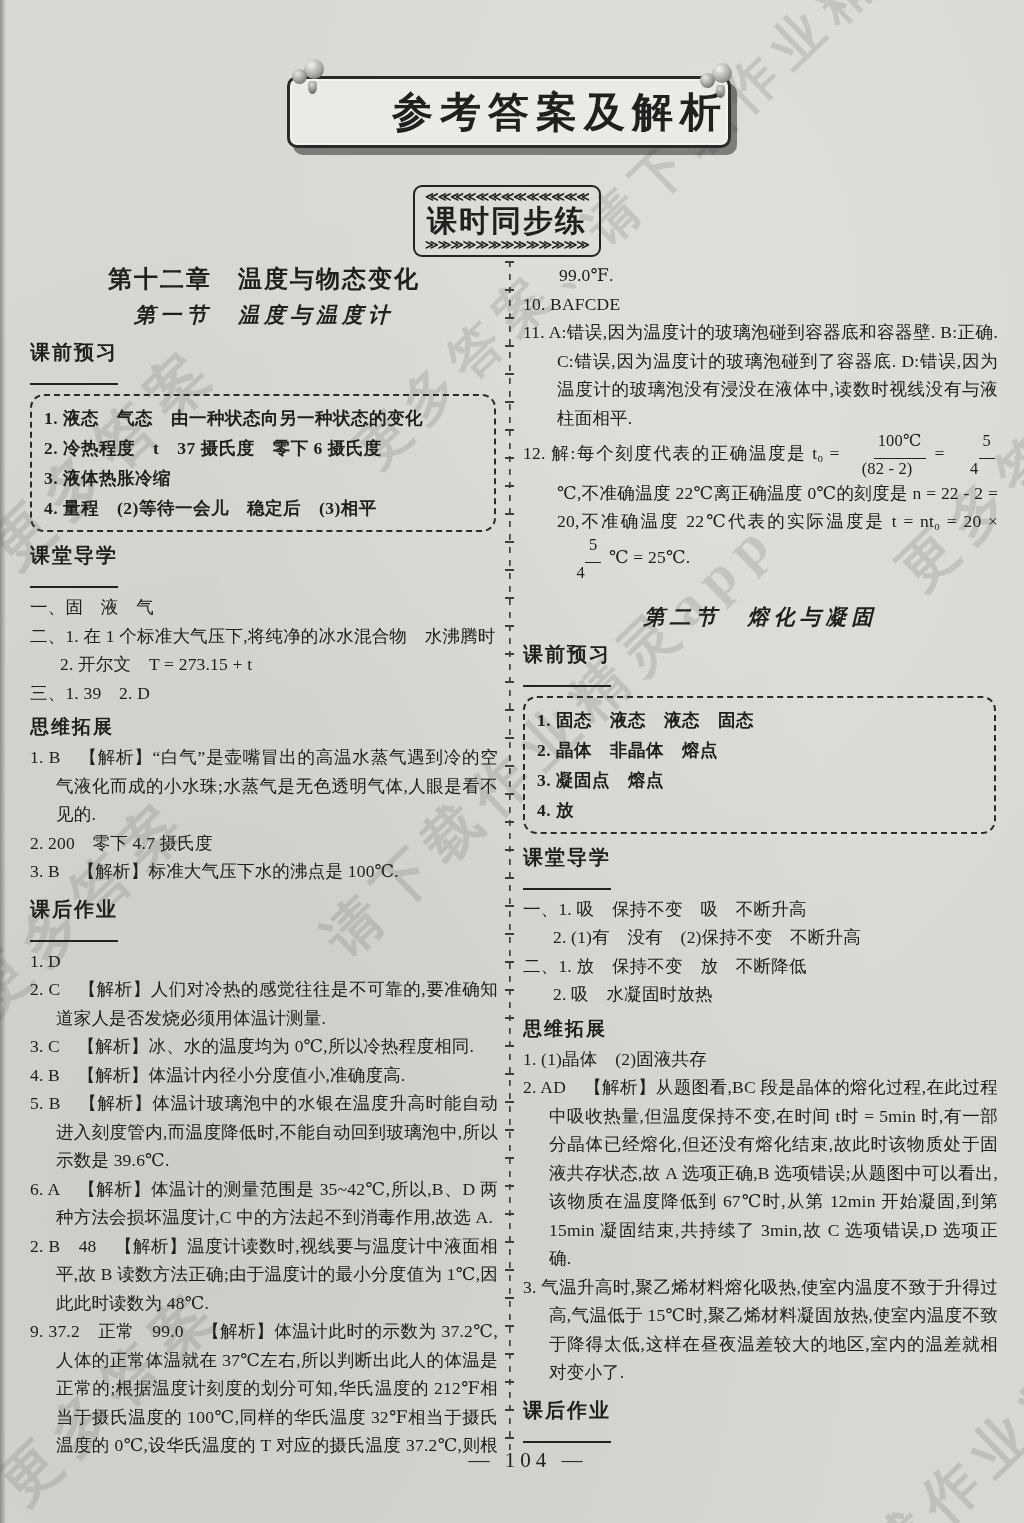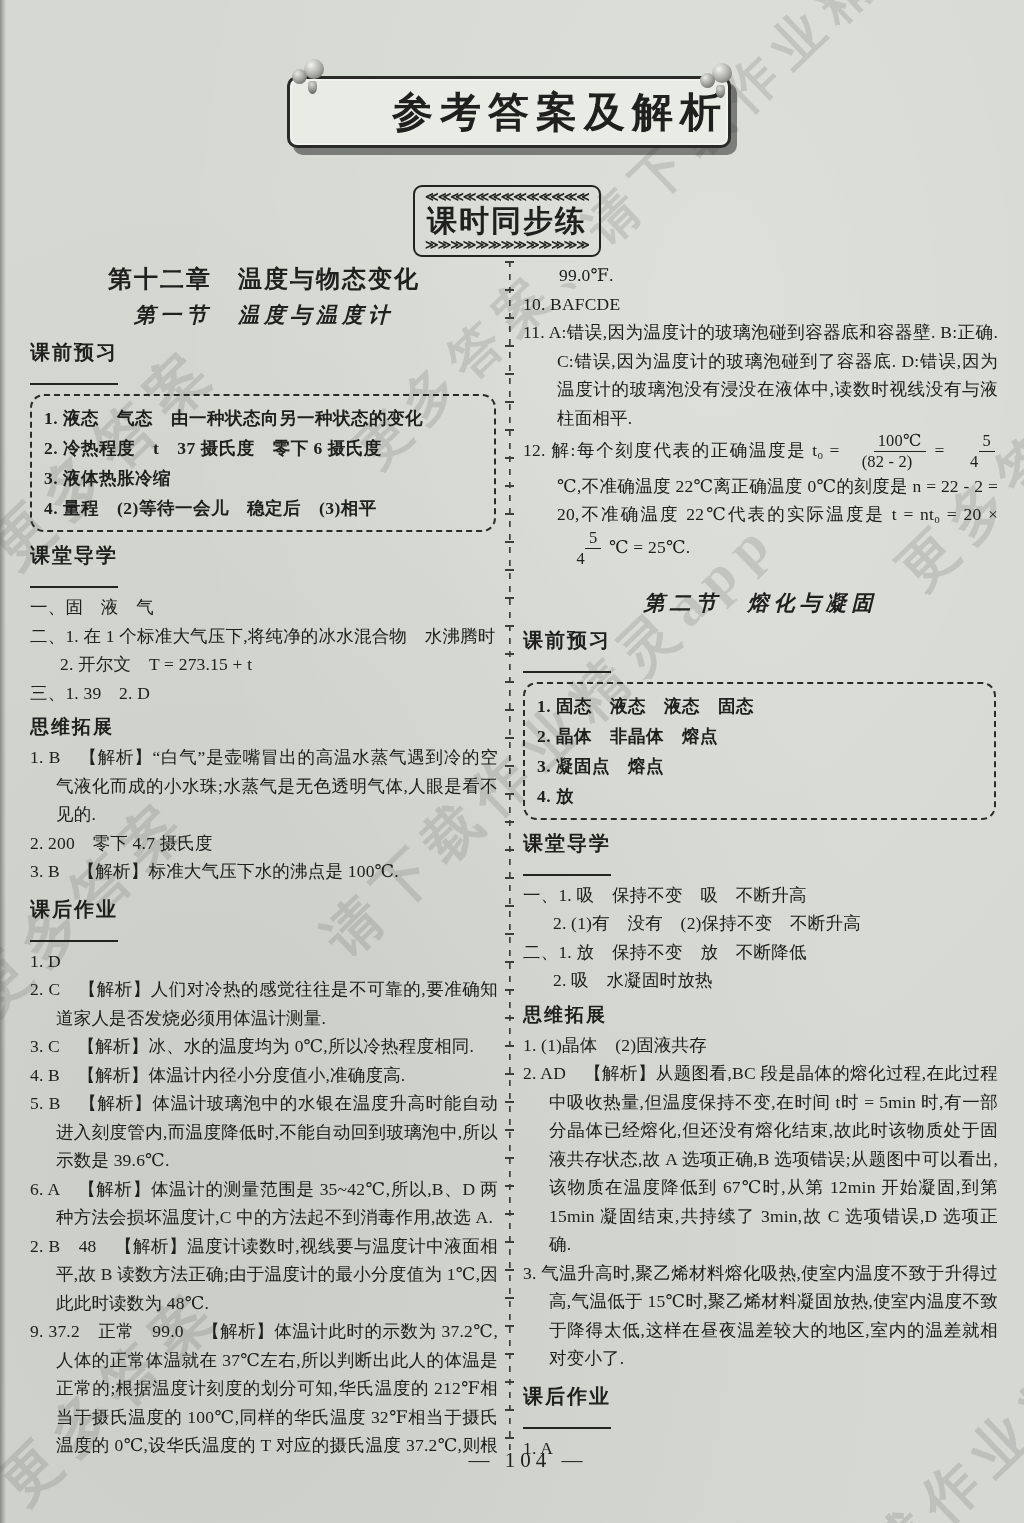--- a/index.html
+++ b/index.html
@@ -57,21 +57,21 @@
   .h-sub{font-size:19px;font-weight:bold;letter-spacing:2px;margin:7px 0 3px;}
   .box{border:2.3px dashed #2b2b27;border-radius:14px;padding:7px 12px;margin:9px 2px 10px 0;}
   .box-line{margin:0;font-size:17.5px;font-weight:bold;line-height:30px;letter-spacing:0.5px;}
   .p{margin:0;font-size:17.5px;line-height:28.5px;text-align:justify;letter-spacing:0.2px;}
   .ind30{padding-left:30px;}
   .ind36{padding-left:36px;}
   .hang26{padding-left:26px;text-indent:-26px;}
   .hang34{padding-left:34px;text-indent:-34px;}
   .frac{display:inline-block;vertical-align:middle;text-align:center;line-height:1.12;
     font-size:0.94em;margin:0 3px;text-indent:0;}
-  .frac .fn{display:block;padding:0 4px 1px;border-bottom:1.7px solid #23231f;margin-left:25px;}
+  .frac .fn{display:block;padding:0 4px 8px;border-bottom:1.7px solid #23231f;margin-left:25px;}
   .frac .fd{display:block;padding:1px 4px 0;}
   .footer{position:absolute;left:16px;bottom:50px;width:100%;text-align:center;
     font-size:21px;letter-spacing:5px;z-index:2;}
 </style>
 </head>
 <body>
 
 <div class="page">
   <div class="edge"></div>
 

